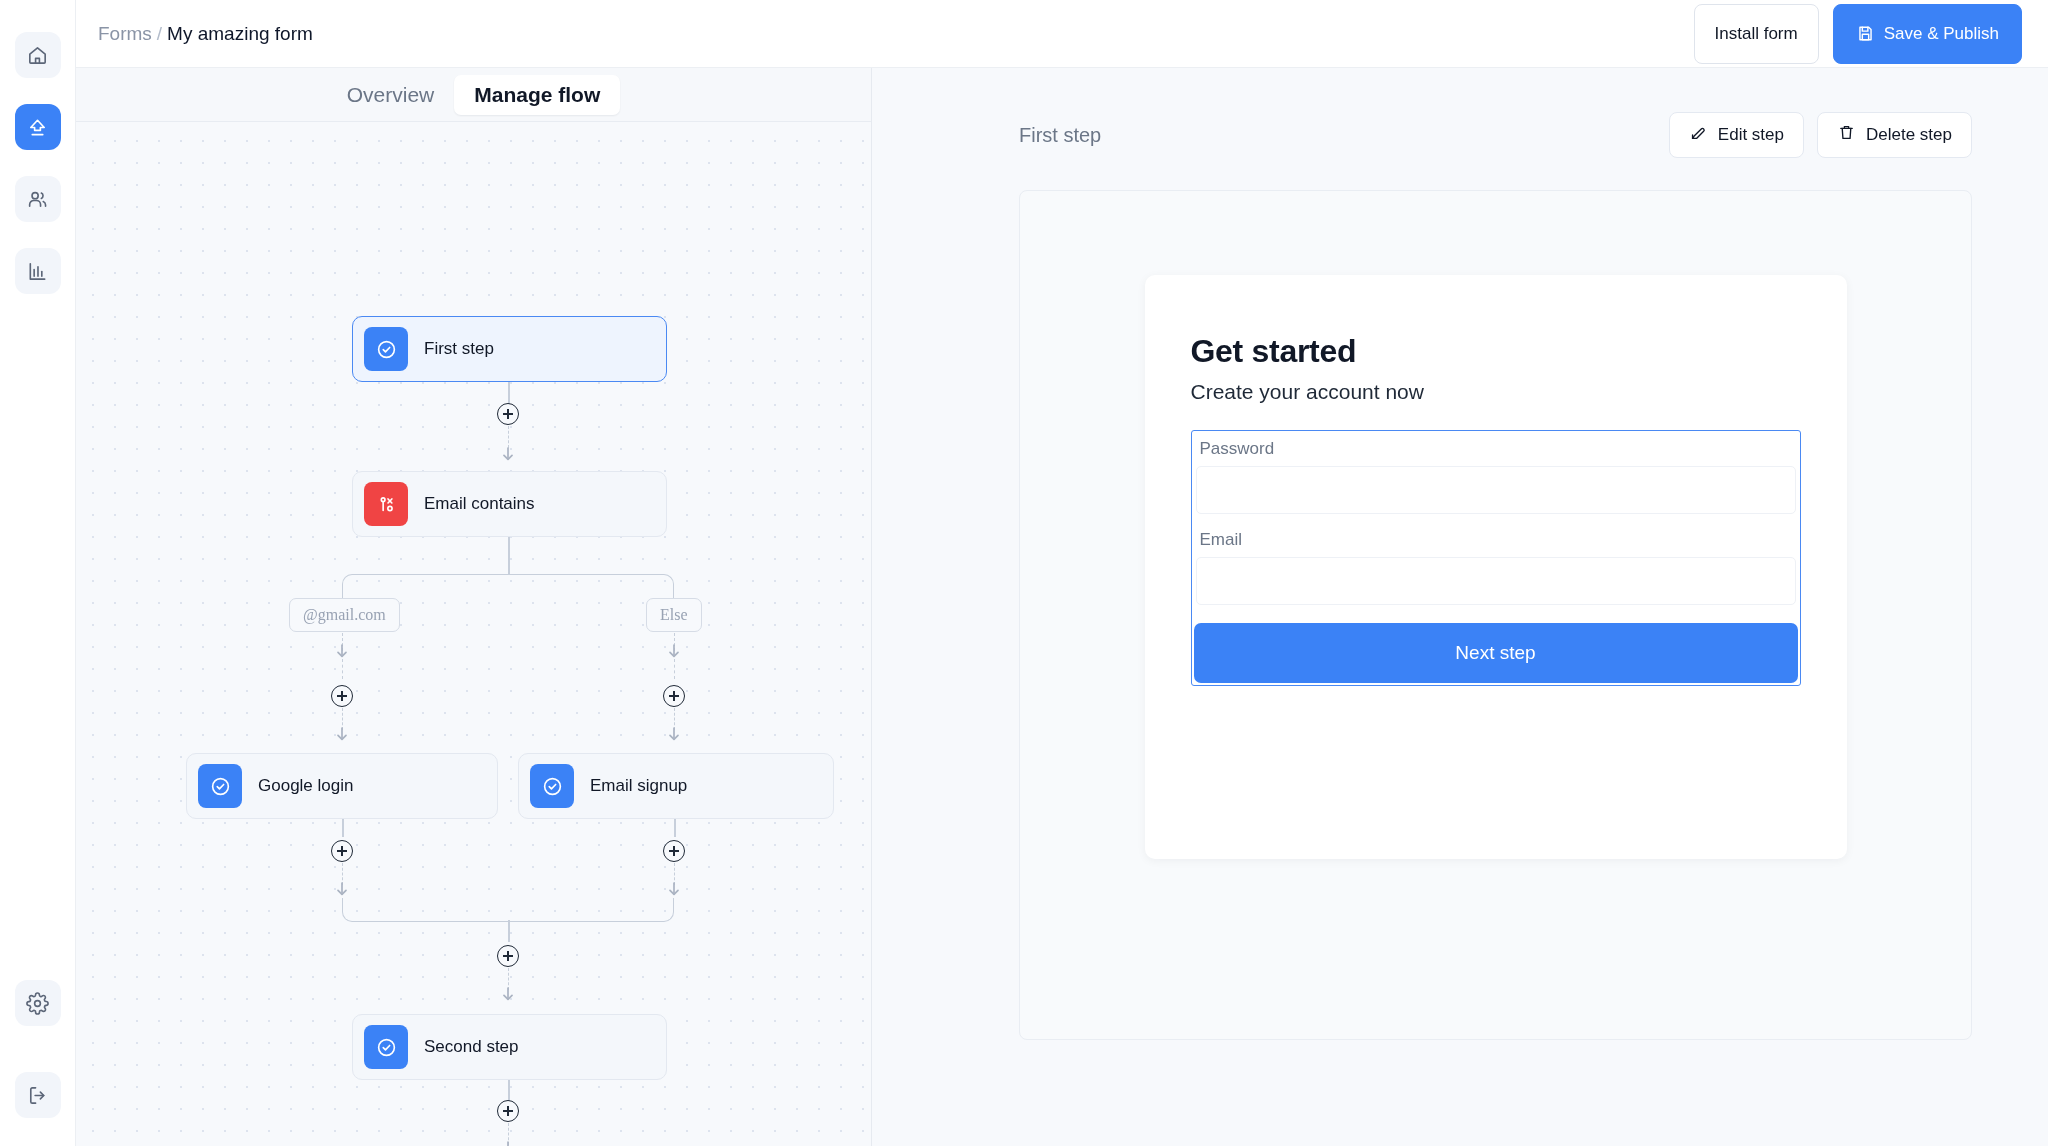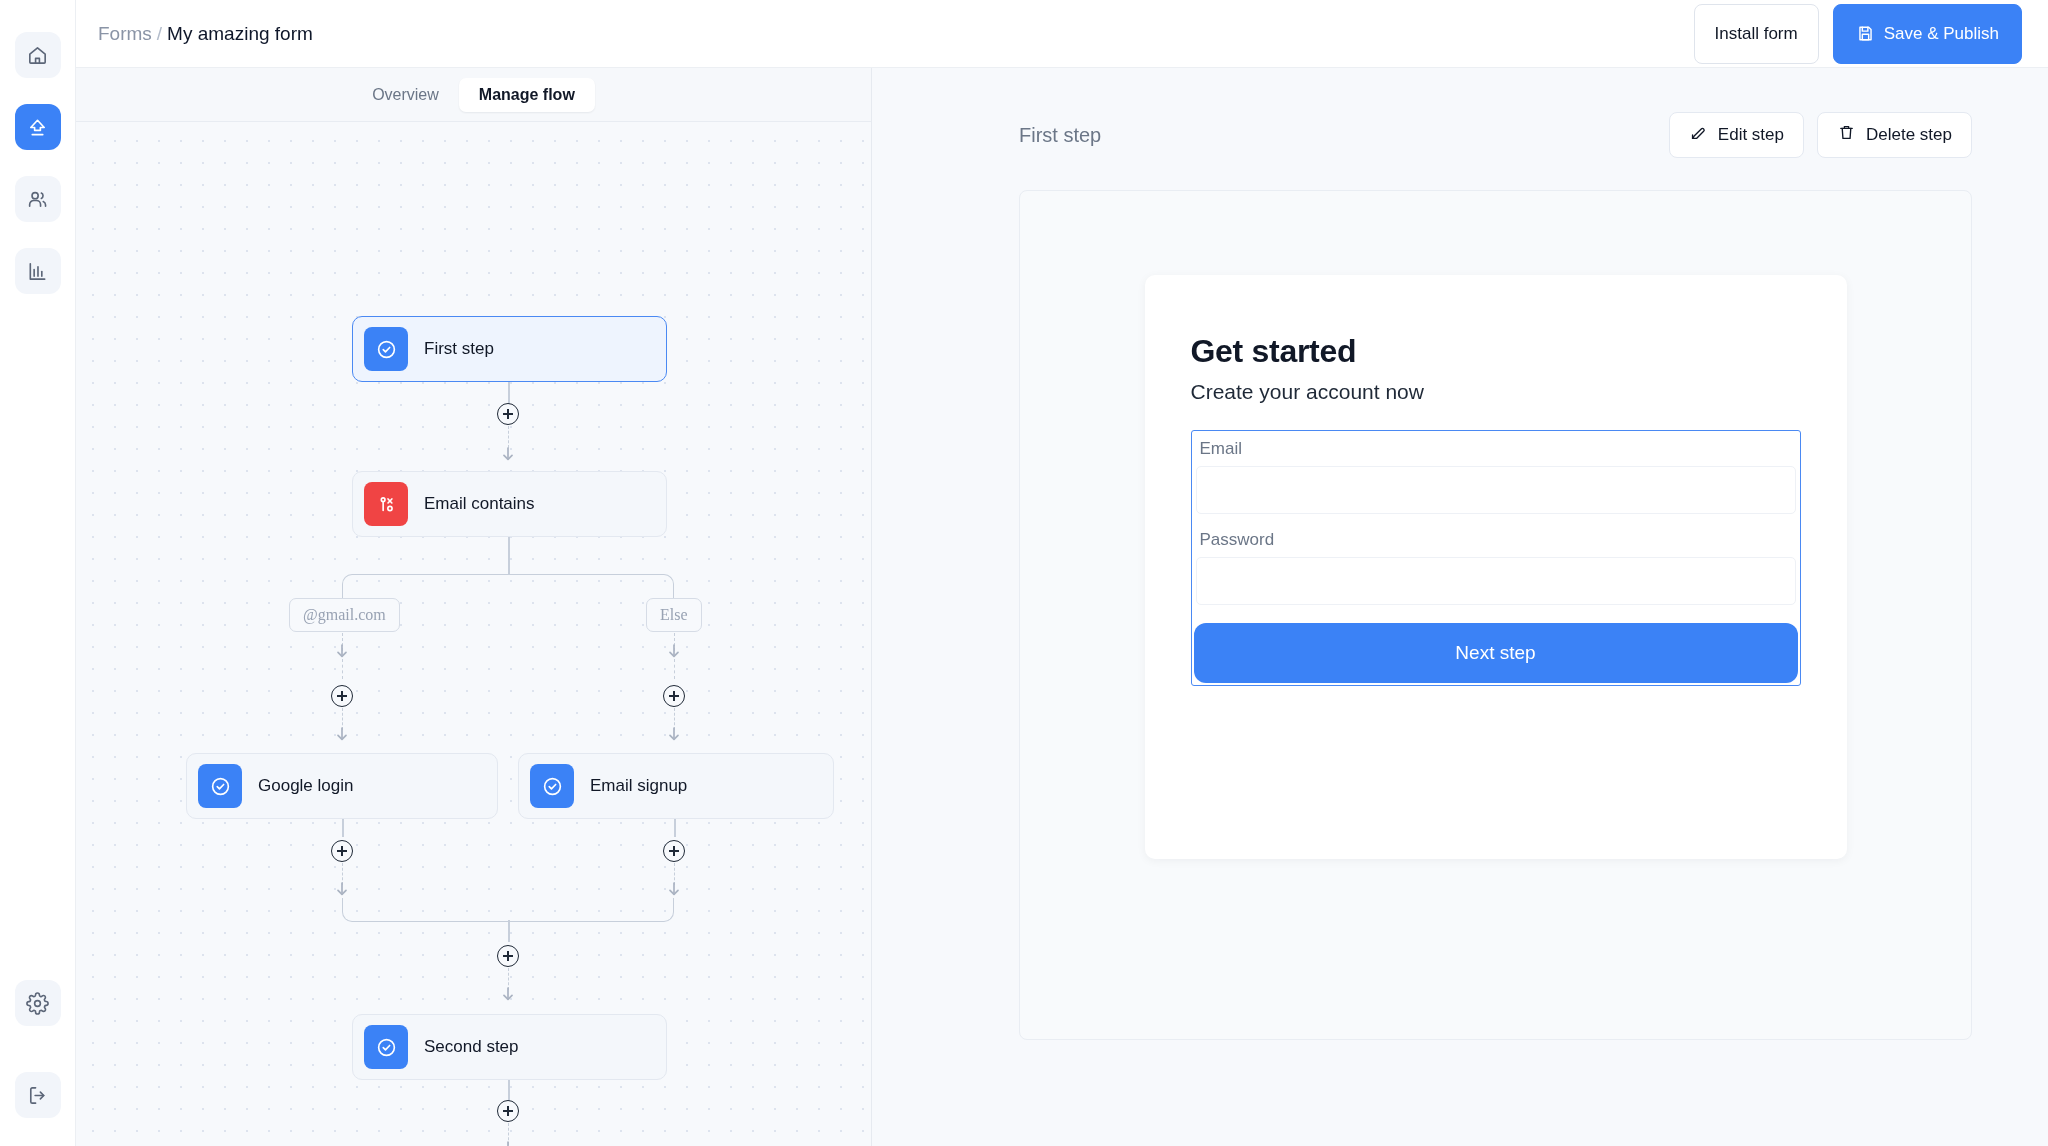--- a/index.html
+++ b/index.html
@@ -73,21 +73,21 @@
     width: 796px; flex: 0 0 796px; display: flex; flex-direction: column;
     border-right: 1px solid #e6eaf0; min-height: 0;
   }
   .tabsbar {
     height: 54px; flex: 0 0 54px;
     background: #f6f8fb;
     border-bottom: 1px solid #e8ecf2;
     display: flex; align-items: center; justify-content: center; gap: 0;
   }
   .tab {
-    font-size: 16px; color: #6b7687; padding: 8px 20px;
+    font-size: 21px; color: #6b7687; padding: 8px 20px;
     border-radius: 7px; cursor: pointer; white-space: nowrap;
   }
   .tab.active {
     background: #ffffff; color: #111827; font-weight: bold;
     box-shadow: 0 1px 2px rgba(16,24,40,.07);
   }
 
   .canvas {
     position: relative; flex: 1 1 auto; min-height: 0;
     background-color: #f7f9fc;
@@ -199,21 +199,21 @@
     padding: 8px 2px 2px 2px;
   }
   .field { padding: 0 2px; }
   .field-label { font-size: 17px; color: #6b7687; padding-left: 4px; }
   .field-box {
     height: 48px; margin-top: 7px;
     border: 1px solid #eef1f6; border-radius: 5px; background: #ffffff;
   }
   .field + .field { margin-top: 16px; }
   .next-btn {
-    margin-top: 18px; height: 60px; border-radius: 12px;
+    margin-top: 18px; height: 60px; border-radius: 7px;
     background: #3b82f6; color: #ffffff; font-size: 19px;
     display: flex; align-items: center; justify-content: center; cursor: pointer;
   }
 </style>
 </head>
 <body>
 
 <div class="app">
 
   <div class="rail">
@@ -483,27 +483,27 @@
           </div>
         </div>
 
         <div class="stage">
           <div class="formcard">
             <div class="form-h1">Get started</div>
             <div class="form-sub">Create your account now</div>
 
             <div class="fields">
               <div class="field">
+                <div class="field-label">Password</div>
+                <div class="field-box"></div>
+              </div>
+              <div class="field">
                 <div class="field-label">Email</div>
                 <div class="field-box"></div>
               </div>
-              <div class="field">
-                <div class="field-label">Password</div>
-                <div class="field-box"></div>
-              </div>
               <div class="next-btn">Next step</div>
             </div>
           </div>
         </div>
 
       </div>
     </div>
   </div>
 </div>
 

